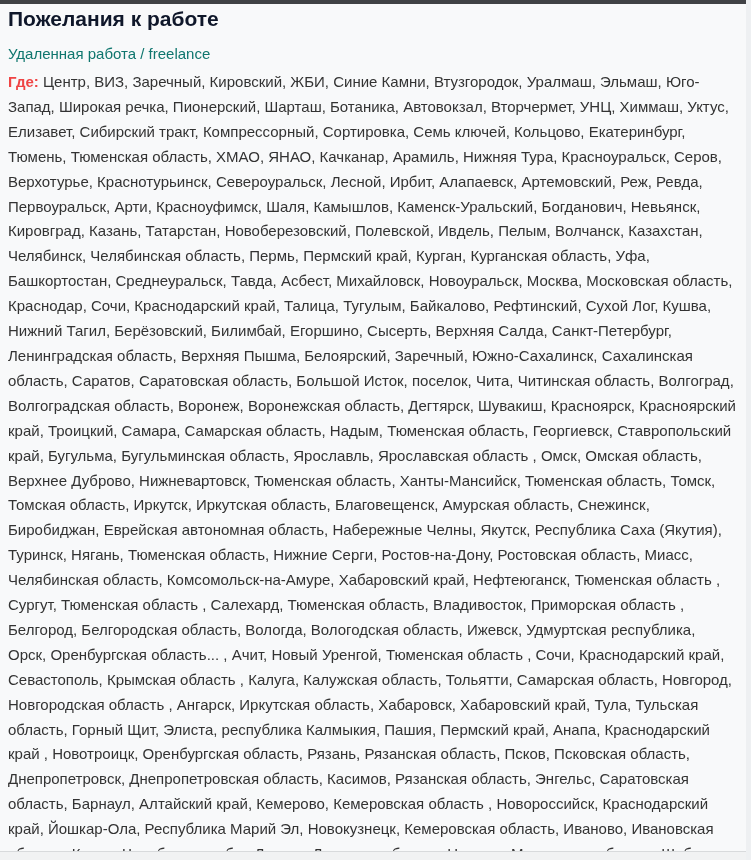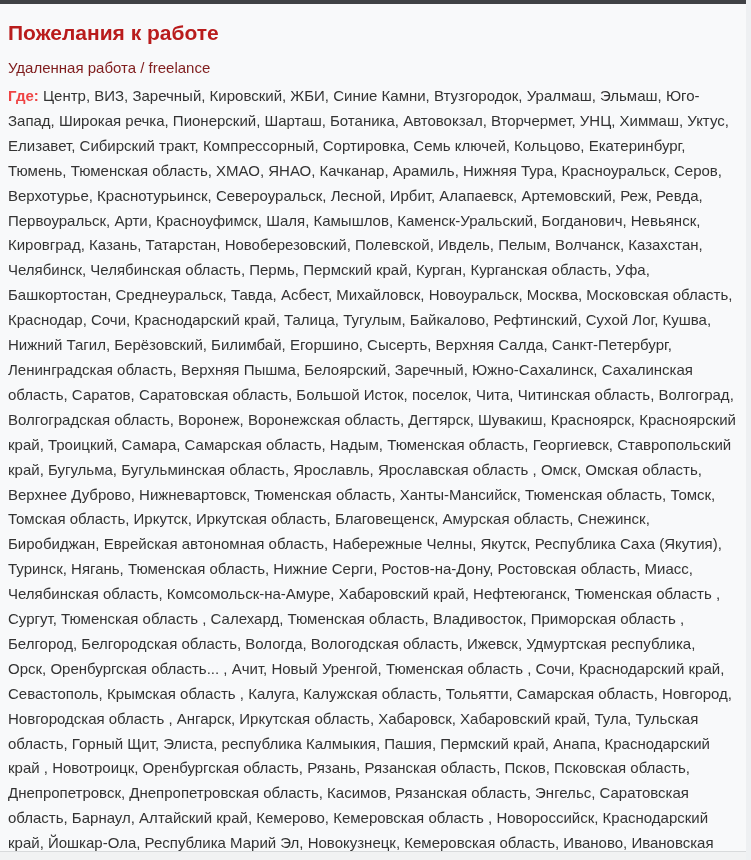--- a/index.html
+++ b/index.html
@@ -26,31 +26,31 @@
     right: 0;
     width: 5px;
     height: 860px;
     background: #eef0f2;
     z-index: 5;
   }
   .content {
     padding: 0 14px 0 8px;
   }
   h1.page-title {
-    margin: 16px 0 0 0;
+    margin: 2px 0 0 0;
     font-size: 21px;
     line-height: 26px;
     font-weight: bold;
-    color: #b91c1c;
+    color: #0f172a;
   }
   p.subtitle {
     margin: 12px 0 0 0;
     font-size: 15px;
     line-height: 20px;
-    color: #7f1d1d;
+    color: #0f766e;
   }
   p.locations {
     margin: 6px 0 0 0;
     font-size: 15px;
     line-height: 24.9px;
     color: #333333;
     text-align: left;
   }
   p.locations b {
     font-weight: bold;

